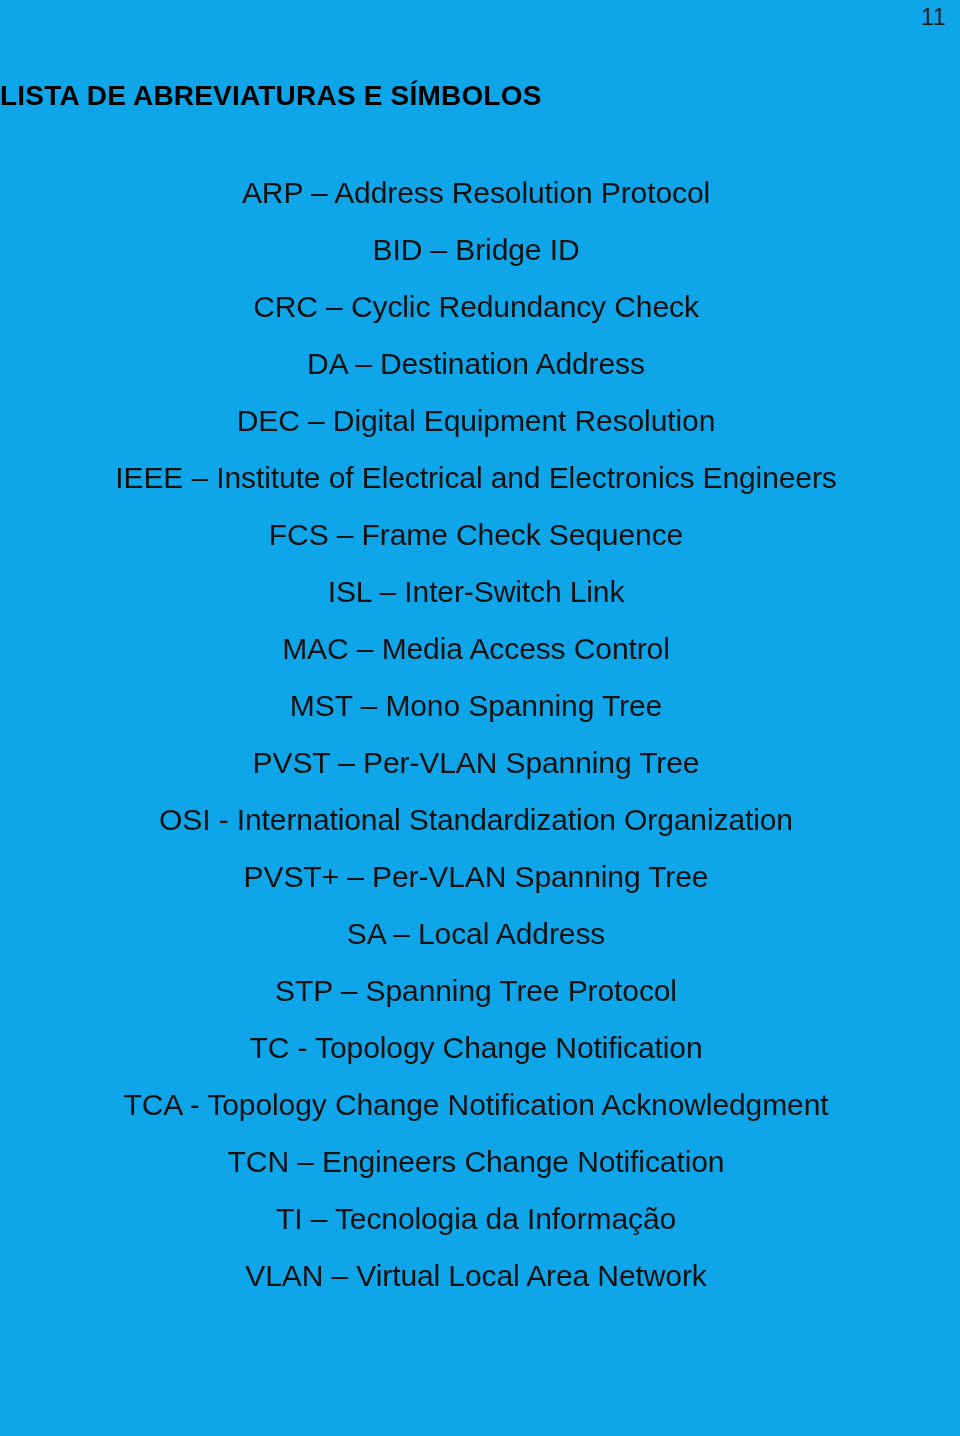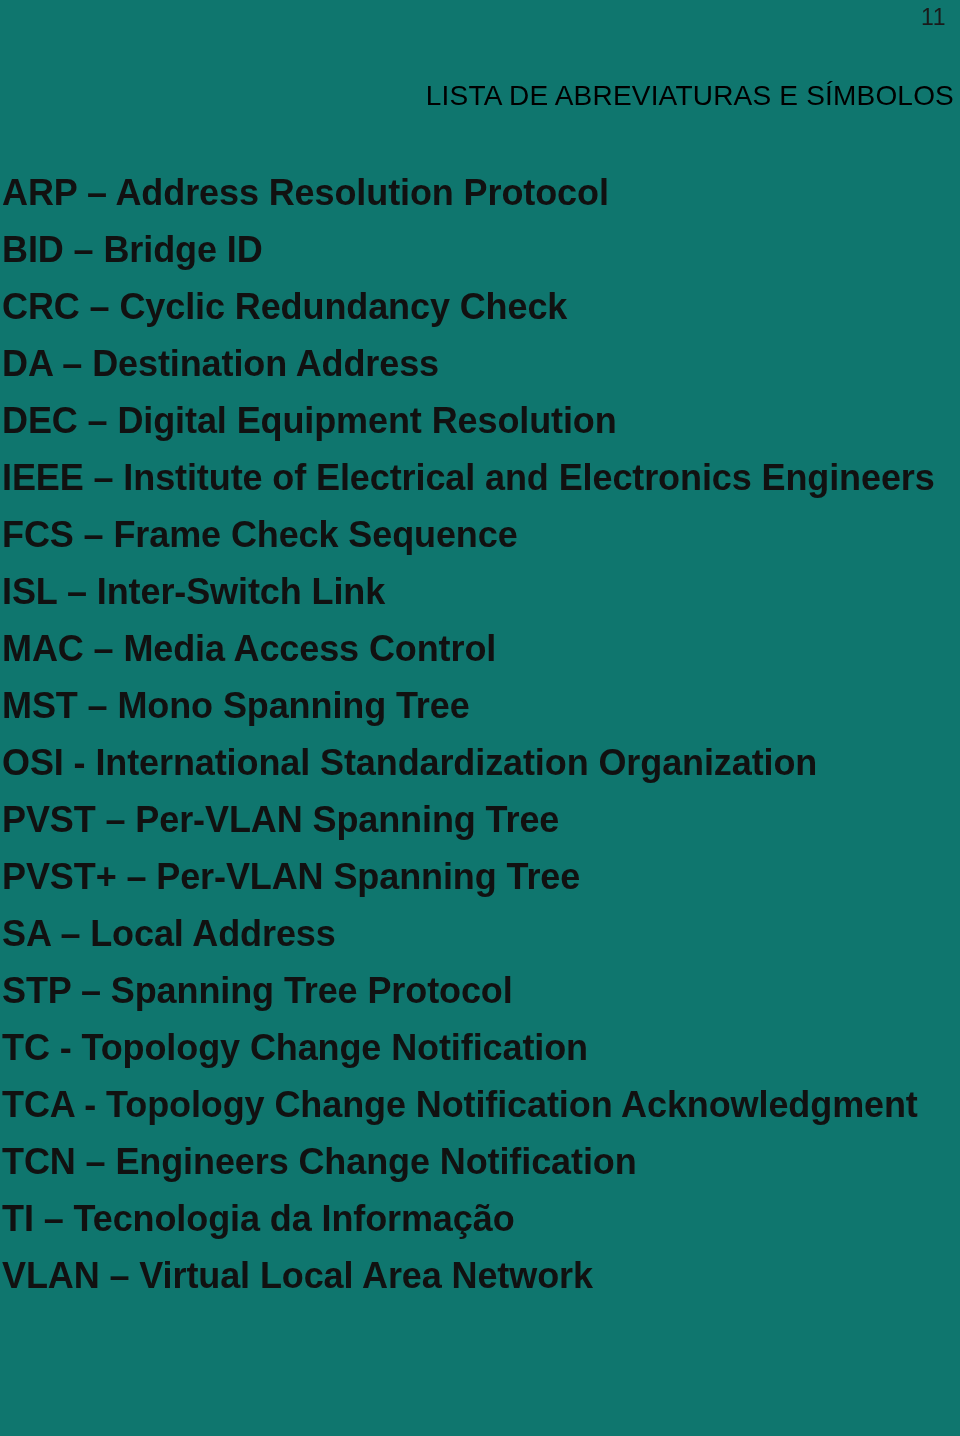--- a/index.html
+++ b/index.html
@@ -13,65 +13,66 @@
     position: relative;
     overflow: hidden;
     font-family: "Liberation Sans", sans-serif;
     color: #000000;
     -webkit-font-smoothing: antialiased;
   }
 
   .page {
     position: absolute;
     inset: 0;
-    background: #0f766e;
+    background: #0ea5e9;
   }
 
   
   .page-number {
     position: absolute;
     top: 6px;
     right: 14px;
     font-size: 23px;
     line-height: 1;
     font-weight: 400;
     color: #1a1a1a;
     letter-spacing: 0.5px;
   }
 
   
   .doc-title {
     position: absolute;
     top: 60px;
     left: 0;
     right: 0;
-    text-align: right;
+    text-align: left;
     font-size: 28px;
-    font-weight: normal;
+    font-weight: bold;
     line-height: 1.2;
     letter-spacing: 0.2px;
     color: #000000;
     padding-right: 6px;
   }
 
   
   .abbrev-list {
     position: absolute;
     top: 164px;
     left: 2px;
     right: 10px;
   }
 
   .abbrev-line {
-    font-size: 36px;
+    font-size: 30px;
     line-height: 57px;
-    font-weight: 700;
+    font-weight: 400;
     color: #111111;
     white-space: nowrap;
     letter-spacing: -0.1px;
+    text-align: center;
   }
 </style>
 </head>
 <body>
 
 <div class="page">
 
   <div class="page-number">11</div>
 
   <h1 class="doc-title">LISTA DE ABREVIATURAS E SÍMBOLOS</h1>
@@ -80,22 +81,22 @@
     <div class="abbrev-line">ARP – Address Resolution Protocol</div>
     <div class="abbrev-line">BID – Bridge ID</div>
     <div class="abbrev-line">CRC – Cyclic Redundancy Check</div>
     <div class="abbrev-line">DA – Destination Address</div>
     <div class="abbrev-line">DEC – Digital Equipment Resolution</div>
     <div class="abbrev-line">IEEE – Institute of Electrical and Electronics Engineers</div>
     <div class="abbrev-line">FCS – Frame Check Sequence</div>
     <div class="abbrev-line">ISL – Inter-Switch Link</div>
     <div class="abbrev-line">MAC – Media Access Control</div>
     <div class="abbrev-line">MST – Mono Spanning Tree</div>
+    <div class="abbrev-line">PVST – Per-VLAN Spanning Tree</div>
     <div class="abbrev-line">OSI - International Standardization Organization</div>
-    <div class="abbrev-line">PVST – Per-VLAN Spanning Tree</div>
     <div class="abbrev-line">PVST+ – Per-VLAN Spanning Tree</div>
     <div class="abbrev-line">SA – Local Address</div>
     <div class="abbrev-line">STP – Spanning Tree Protocol</div>
     <div class="abbrev-line">TC - Topology Change Notification</div>
     <div class="abbrev-line">TCA - Topology Change Notification Acknowledgment</div>
     <div class="abbrev-line">TCN – Engineers Change Notification</div>
     <div class="abbrev-line">TI – Tecnologia da Informação</div>
     <div class="abbrev-line">VLAN – Virtual Local Area Network</div>
   </div>
 

